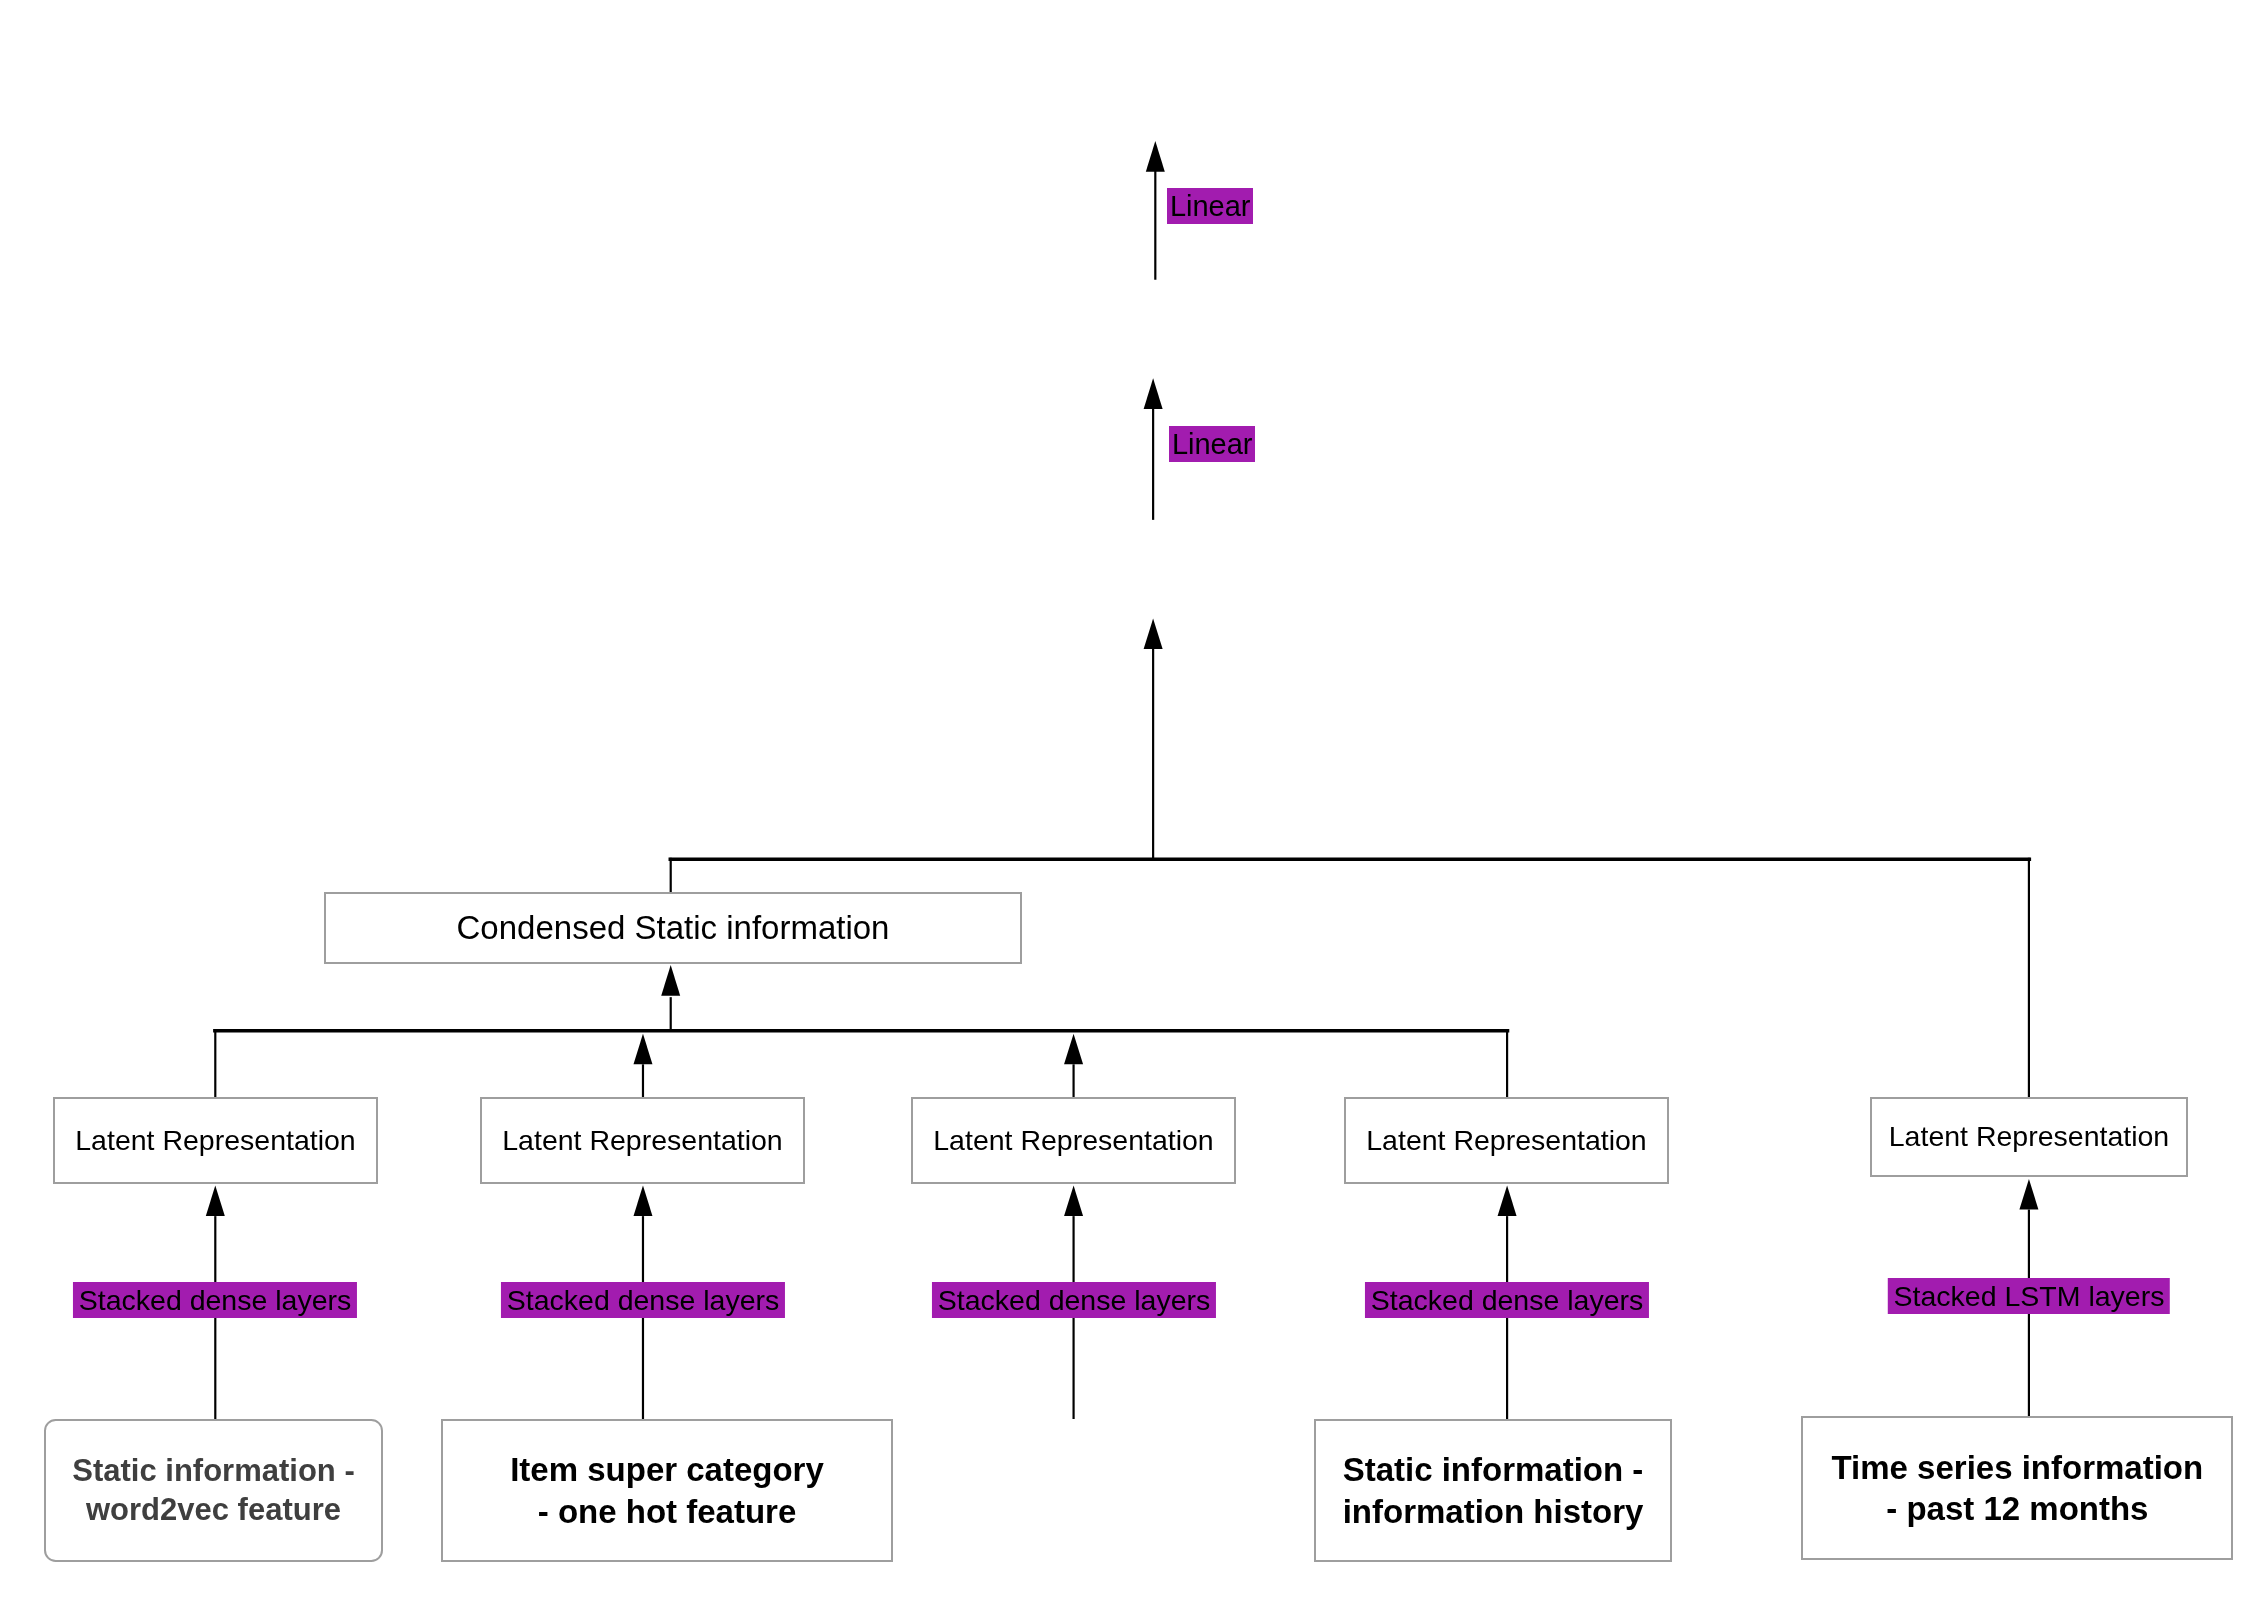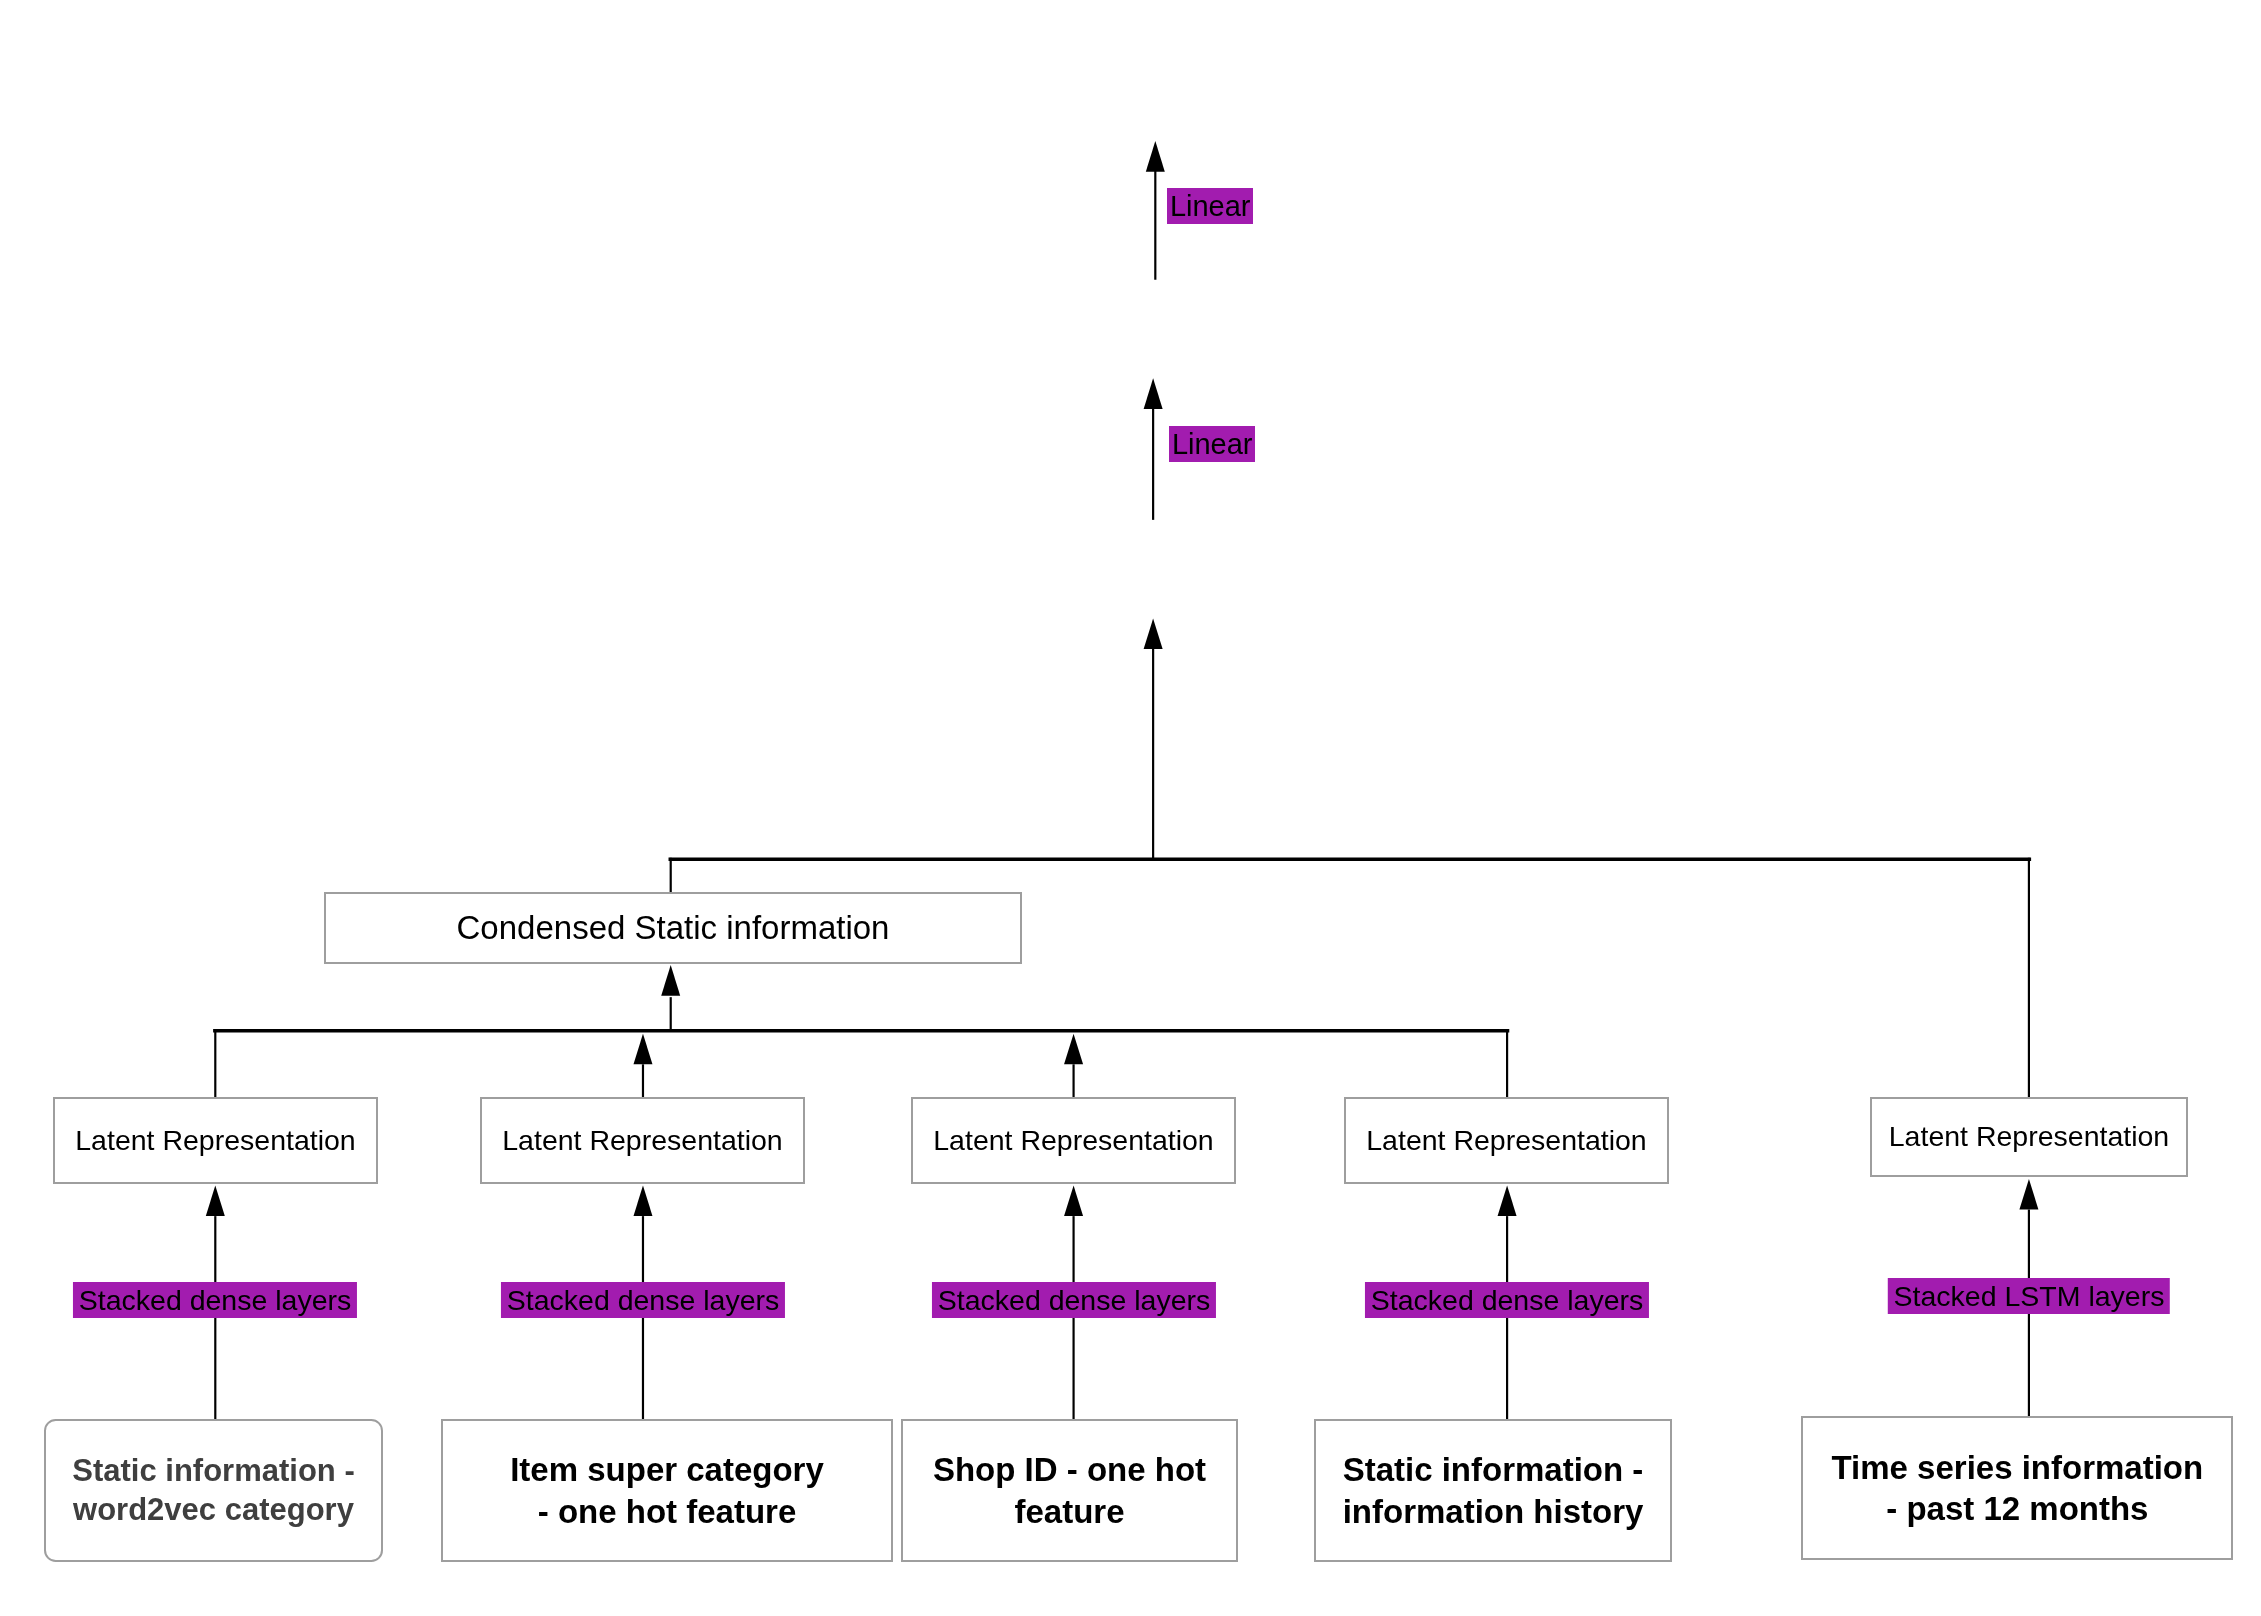--- a/index.html
+++ b/index.html
@@ -133,29 +133,25 @@
   <div class="box" id="box-condensed">Condensed Static information</div>
 
   <div class="box latent-box" id="box-latent-1">Latent Representation</div>
   <div class="box latent-box" id="box-latent-2">Latent Representation</div>
   <div class="box latent-box" id="box-latent-3">Latent Representation</div>
   <div class="box latent-box" id="box-latent-4">Latent Representation</div>
   <div class="box latent-box" id="box-latent-5">Latent Representation</div>
 
   <div class="box input-box" id="box-input-1">
     <span class="input-line">Static information -</span>
-    <span class="input-line">word2vec category</span>
+    <span class="input-line">word2vec feature</span>
   </div>
   <div class="box input-box" id="box-input-2">
     <span class="input-line">Item super category</span>
     <span class="input-line">- one hot feature</span>
-  </div>
-  <div class="box input-box" id="box-input-3">
-    <span class="input-line">Shop ID - one hot</span>
-    <span class="input-line">feature</span>
   </div>
   <div class="box input-box" id="box-input-4">
     <span class="input-line">Static information -</span>
     <span class="input-line">information history</span>
   </div>
   <div class="box input-box" id="box-input-5">
     <span class="input-line">Time series information</span>
     <span class="input-line">- past 12 months</span>
   </div>
 

